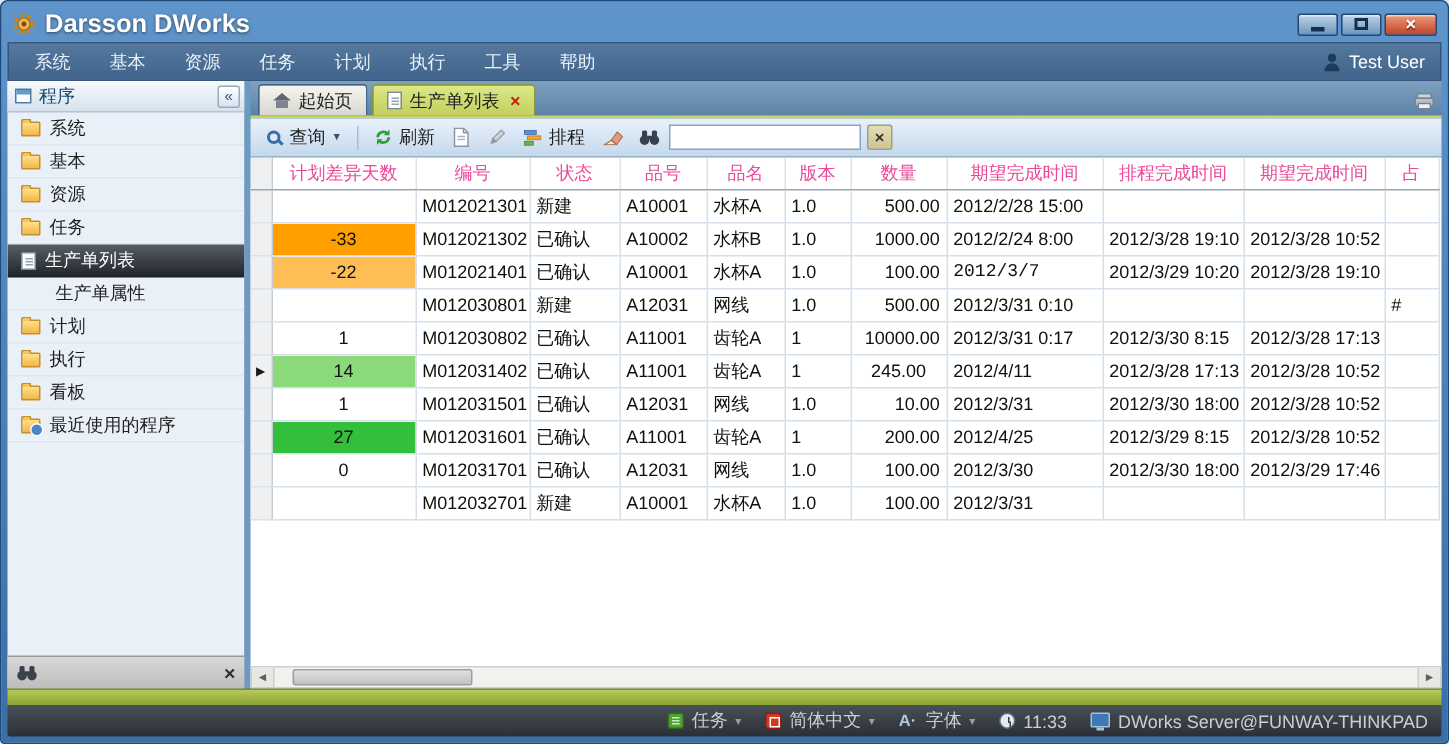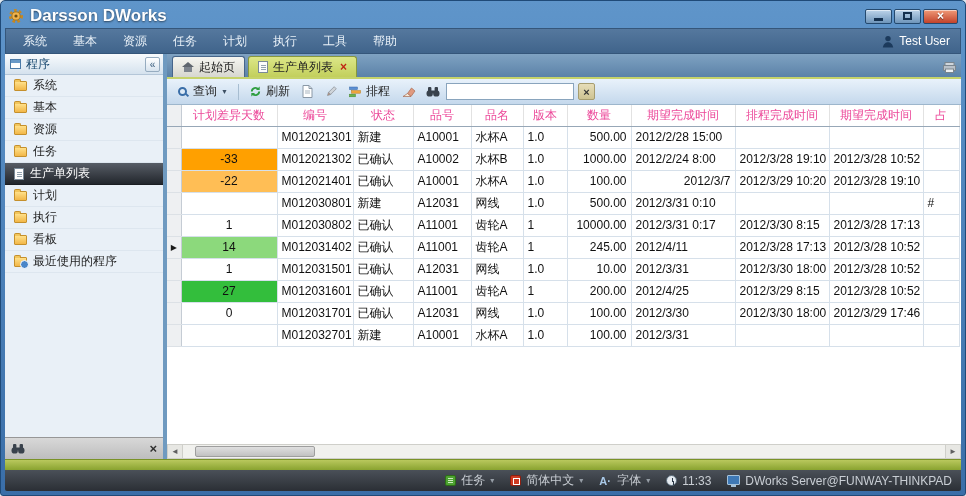--- a/index.html
+++ b/index.html
@@ -173,20 +173,23 @@
             <span class="sb-icon folder-icon"></span>
             <span class="sb-label">资源</span>
           </div>
           <div class="sb-item lv1">
             <span class="sb-icon folder-icon"></span>
             <span class="sb-label">任务</span>
           </div>
           <div class="sb-item lv1 selected">
             <span class="sb-icon document-icon"></span>
             <span class="sb-label">生产单列表</span>
+          </div>
+          <div class="sb-item lv2">
+            <span class="sb-label">生产单属性</span>
           </div>
           <div class="sb-item lv1">
             <span class="sb-icon folder-icon"></span>
             <span class="sb-label">计划</span>
           </div>
           <div class="sb-item lv1">
             <span class="sb-icon folder-icon"></span>
             <span class="sb-label">执行</span>
           </div>
           <div class="sb-item lv1">
@@ -372,21 +375,21 @@
               </tr>
               <tr class="grid-row">
                 <td class="sel-cell"></td>
                 <td class="cell" style="text-align: center; background: rgb(255, 190, 85);">-22</td>
                 <td class="cell" style="text-align: left;">M012021401</td>
                 <td class="cell" style="text-align: left;">已确认</td>
                 <td class="cell" style="text-align: left;">A10001</td>
                 <td class="cell" style="text-align: left;">水杯A</td>
                 <td class="cell" style="text-align: left;">1.0</td>
                 <td class="cell" style="text-align: right;">100.00</td>
-                <td class="cell" style="text-align: right;">2012/3/7</td>
+                <td class="cell" style="text-align: left; font-family: Liberation Mono, monospace;">2012/3/7</td>
                 <td class="cell" style="text-align: left;">2012/3/29 10:20</td>
                 <td class="cell" style="text-align: left;">2012/3/28 19:10</td>
                 <td class="cell" style="text-align: left;"></td>
               </tr>
               <tr class="grid-row">
                 <td class="sel-cell"></td>
                 <td class="cell" style="text-align: center;"></td>
                 <td class="cell" style="text-align: left;">M012030801</td>
                 <td class="cell" style="text-align: left;">新建</td>
                 <td class="cell" style="text-align: left;">A12031</td>
@@ -413,21 +416,21 @@
                 <td class="cell" style="text-align: left;"></td>
               </tr>
               <tr class="grid-row">
                 <td class="sel-cell">▶</td>
                 <td class="cell" style="text-align: center; background: rgb(140, 217, 124);">14</td>
                 <td class="cell" style="text-align: left;">M012031402</td>
                 <td class="cell" style="text-align: left;">已确认</td>
                 <td class="cell" style="text-align: left;">A11001</td>
                 <td class="cell" style="text-align: left;">齿轮A</td>
                 <td class="cell" style="text-align: left;">1</td>
-                <td class="cell" style="text-align: right;">245.00</td>
+                <td class="cell" style="text-align: center;">245.00</td>
                 <td class="cell" style="text-align: left;">2012/4/11</td>
                 <td class="cell" style="text-align: left;">2012/3/28 17:13</td>
                 <td class="cell" style="text-align: left;">2012/3/28 10:52</td>
                 <td class="cell" style="text-align: left;"></td>
               </tr>
               <tr class="grid-row">
                 <td class="sel-cell"></td>
                 <td class="cell" style="text-align: center;">1</td>
                 <td class="cell" style="text-align: left;">M012031501</td>
                 <td class="cell" style="text-align: left;">已确认</td>

